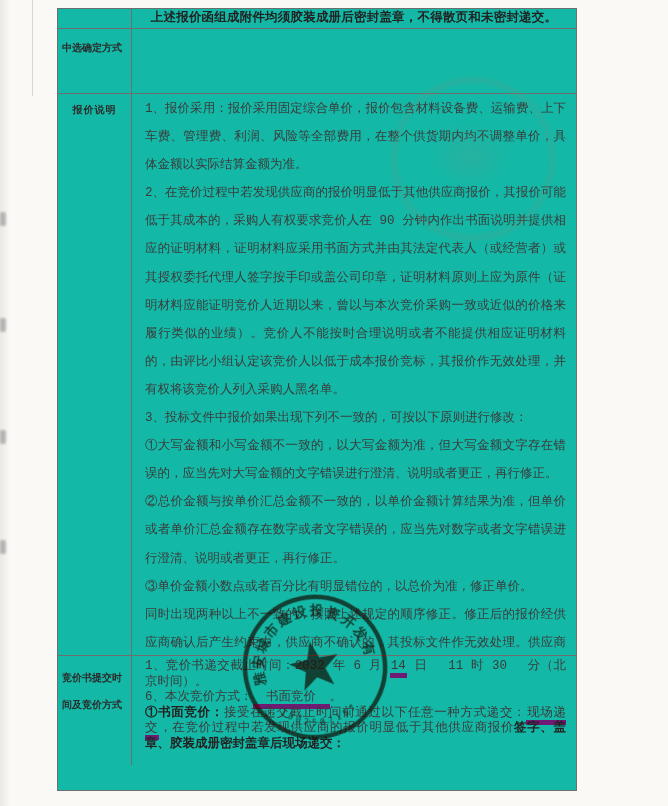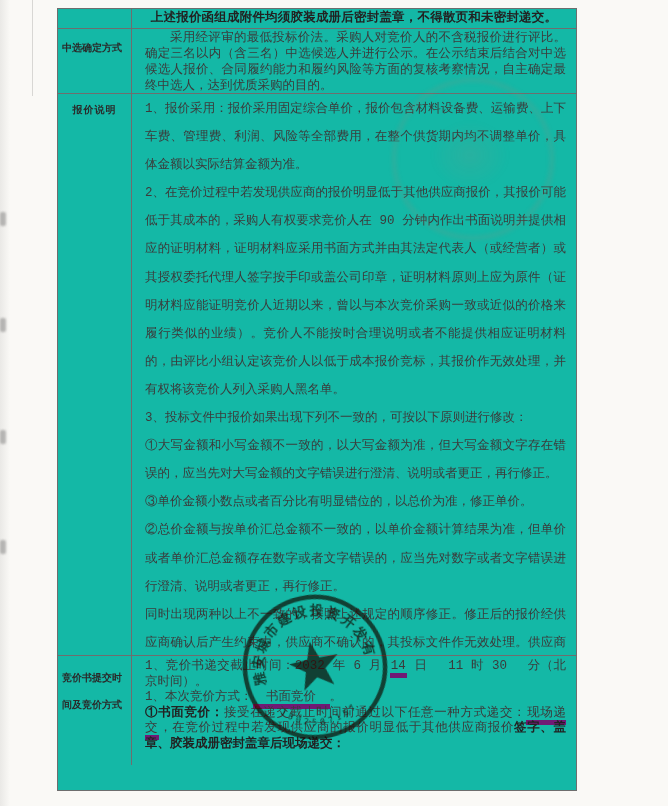--- a/index.html
+++ b/index.html
@@ -96,43 +96,40 @@
 
 <div class="doc-table">
 
   <div class="trow row1">
     <div class="hcell"></div>
     <div class="ccell">上述报价函组成附件均须胶装成册后密封盖章，不得散页和未密封递交。</div>
   </div>
 
   <div class="trow row2">
     <div class="hcell">中选确定方式</div>
-    <div class="ccell">
-      <p>采用经评审的最低投标价法。采购人对竞价人的不含税报价进行评比。确定三名以内（含三名）中选候选人并进行公示。在公示结束后结合对中选候选人报价、合同履约能力和履约风险等方面的复核考察情况，自主确定最终中选人，达到优质采购的目的。</p>
-    </div>
   </div>
 
   <div class="trow row3">
     <div class="hcell">报价说明</div>
     <div class="ccell">
       <p>1、报价采用：报价采用固定综合单价，报价包含材料设备费、运输费、上下车费、管理费、利润、风险等全部费用，在整个供货期内均不调整单价，具体金额以实际结算金额为准。</p>
       <p>2、在竞价过程中若发现供应商的报价明显低于其他供应商报价，其报价可能低于其成本的，采购人有权要求竞价人在 90 分钟内作出书面说明并提供相应的证明材料，证明材料应采用书面方式并由其法定代表人（或经营者）或其授权委托代理人签字按手印或盖公司印章，证明材料原则上应为原件（证明材料应能证明竞价人近期以来，曾以与本次竞价采购一致或近似的价格来履行类似的业绩）。竞价人不能按时合理说明或者不能提供相应证明材料的，由评比小组认定该竞价人以低于成本报价竞标，其报价作无效处理，并有权将该竞价人列入采购人黑名单。</p>
       <p>3、投标文件中报价如果出现下列不一致的，可按以下原则进行修改：</p>
       <p>①大写金额和小写金额不一致的，以大写金额为准，但大写金额文字存在错误的，应当先对大写金额的文字错误进行澄清、说明或者更正，再行修正。</p>
+      <p>②总价金额与按单价汇总金额不一致的，以单价金额计算结果为准，但单价或者单价汇总金额存在数字或者文字错误的，应当先对数字或者文字错误进行澄清、说明或者更正，再行修正。</p>
       <p>③单价金额小数点或者百分比有明显错位的，以总价为准，修正单价。</p>
-      <p>②总价金额与按单价汇总金额不一致的，以单价金额计算结果为准，但单价或者单价汇总金额存在数字或者文字错误的，应当先对数字或者文字错误进行澄清、说明或者更正，再行修正。</p>
       <p>同时出现两种以上不一致的，按照上述规定的顺序修正。修正后的报价经供应商确认后产生约束力，供应商不确认的，其投标文件作无效处理。供应商确认采取书面且加盖单位公章或者供应商授权代表签字的方式。</p>
     </div>
   </div>
 
   <div class="trow row4">
     <div class="hcell">竞价书提交时间及竞价方式</div>
     <div class="ccell">
       <p><span>1、竞价书递交截止时间：2032 年 6 月 </span><span class="u">14</span><span> 日　 11 时 30 　分（北京时间）。</span></p>
-      <p><span>1、本次竞价方式：</span><span class="u">　书面竞价　</span><span>。</span></p>
+      <p><span>6、本次竞价方式：</span><span class="u">　书面竞价　</span><span>。</span></p>
       <p><span class="b">①书面竞价：</span><span>接受在递交截止时间前通过以下任意一种方式递交：</span><span class="u">现场递交</span><span>，在竞价过程中若发现供应商的报价明显低于其他供应商报价</span><span class="b">签字、盖章、胶装成册密封盖章后现场递交：</span></p>
     </div>
   </div>
 
 
 </div>
 
 <div class="ghost-seal"></div>
 <div class="ghost-blob"></div>
 

